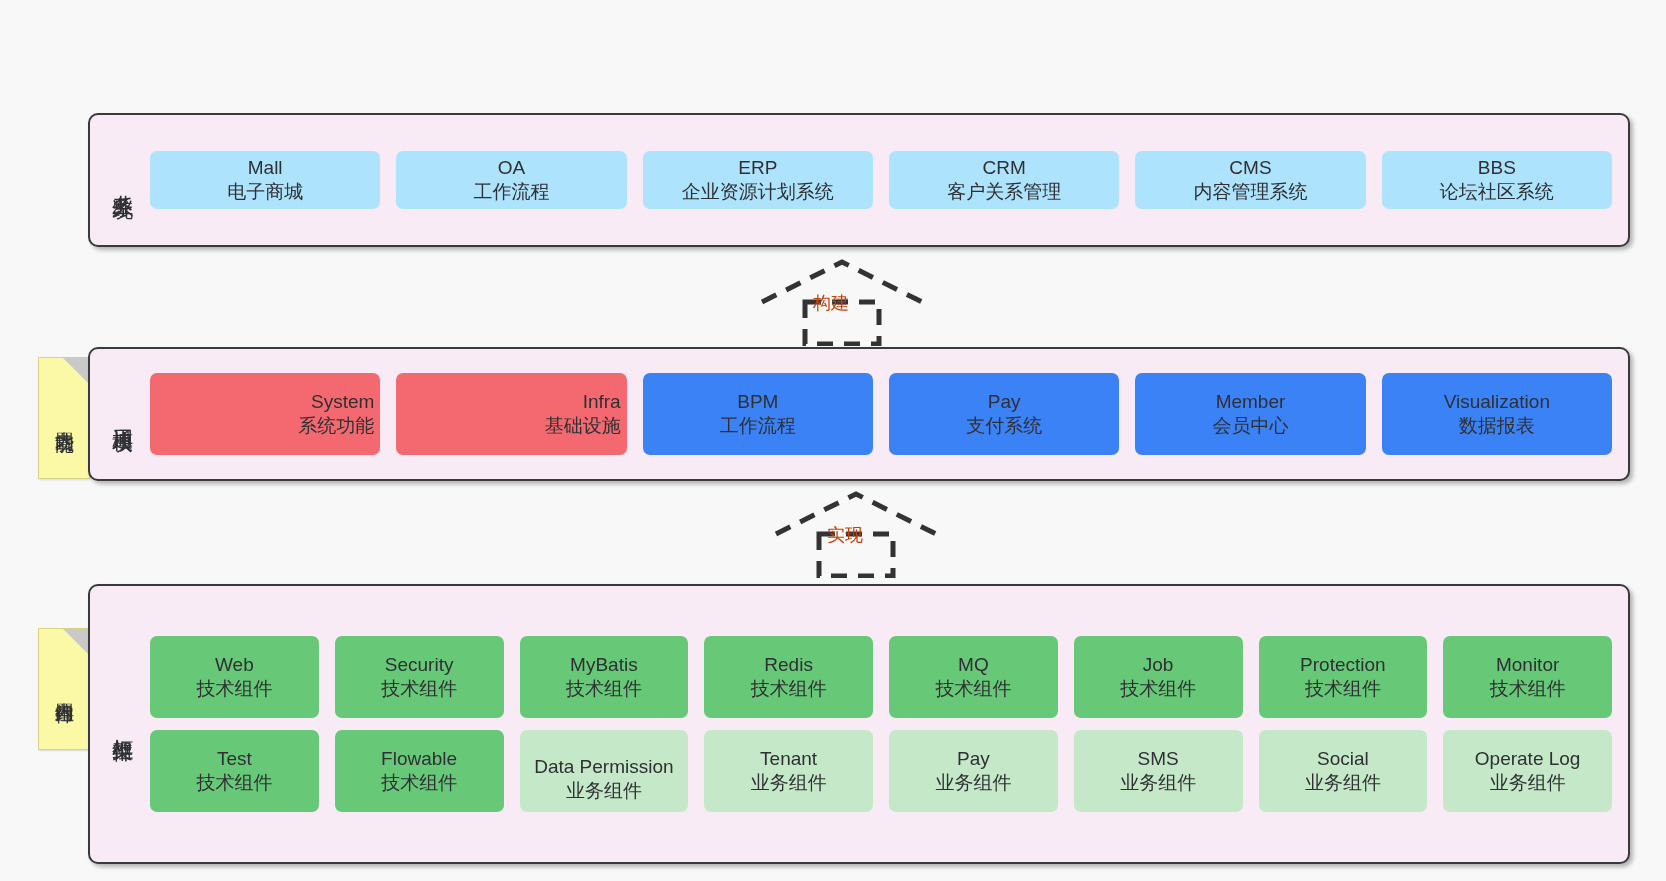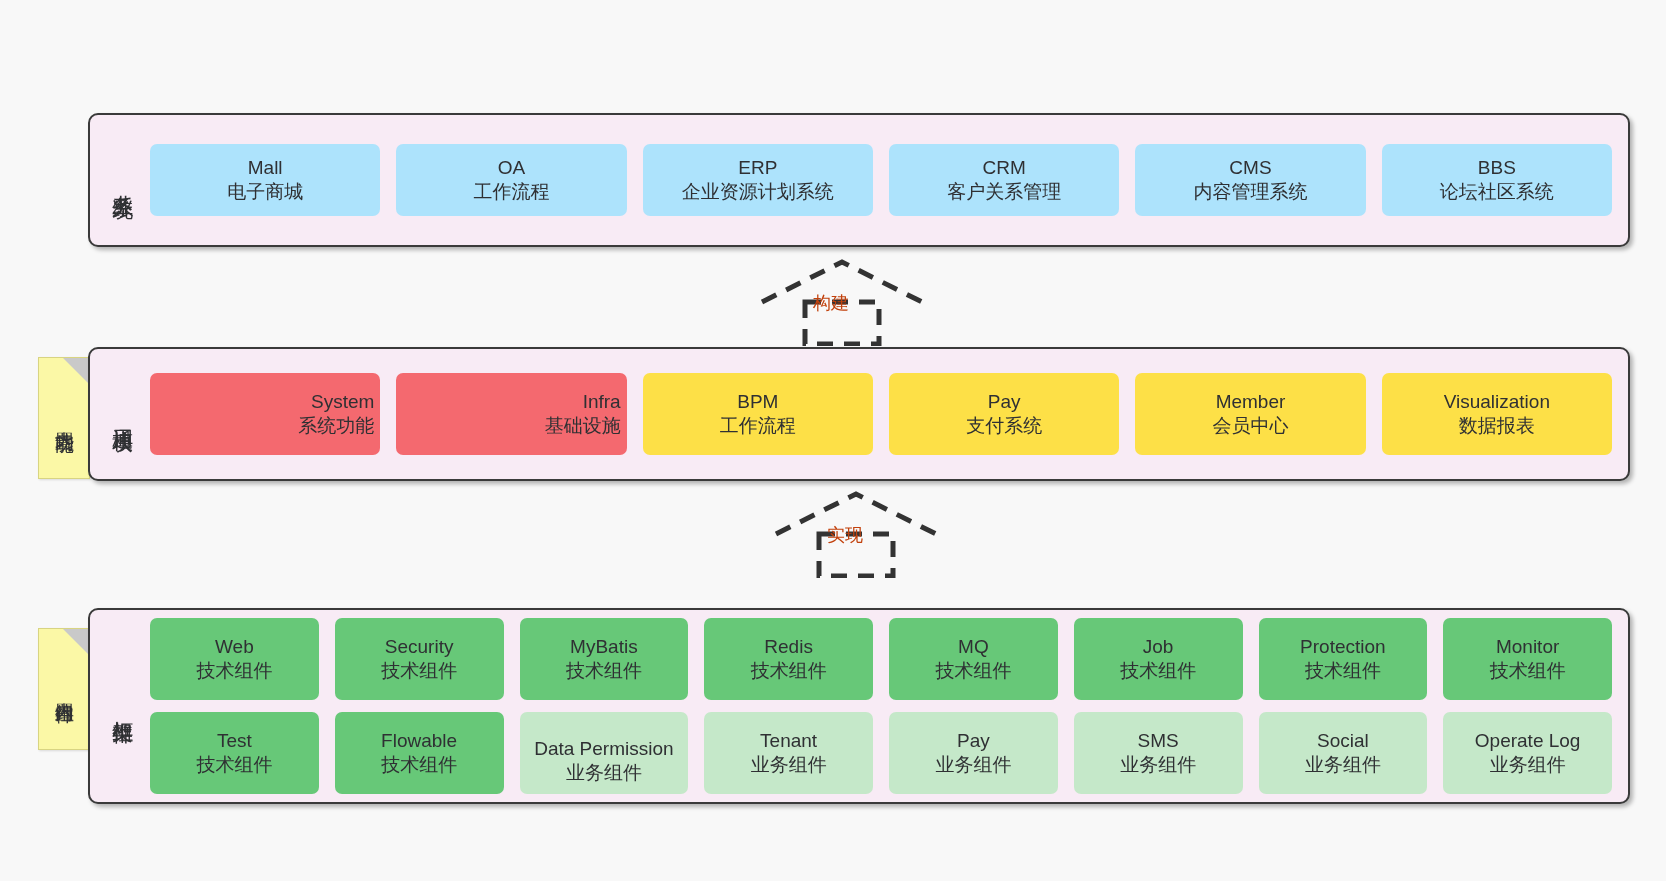--- a/index.html
+++ b/index.html
@@ -79,30 +79,30 @@
     box-sizing: border-box;
     padding: 4px 6px;
   }
   .cell .t-en { white-space: nowrap; }
   .cell .t-cn { white-space: nowrap; }
   .cell.wrap .t-en { white-space: normal; margin-top: 16px; }
 
   
   .c-blue        { background: #ade3fc; }
   .c-red         { background: #f4696f; align-items: flex-end; }
-  .c-pink        { background: #fde047; }
+  .c-pink        { background: #3b82f6; }
   .c-green       { background: #67c878; }
   .c-lightgreen  { background: #c5e8c9; }
 
   
   #layer-business  { left: 88px;  top: 113px; width: 1542px; height: 134px; }
   #layer-modules   { left: 88px;  top: 347px; width: 1542px; height: 134px; }
-  #layer-framework { left: 88px;  top: 608px; width: 1542px; height: 196px; }
-
-  #layer-business .cell  { height: 72px; }
+  #layer-framework { left: 88px;  top: 584px; width: 1542px; height: 280px; }
+
+  #layer-business .cell  { height: 58px; }
   #layer-modules .cell   { height: 82px; }
   #layer-framework .cell { height: 82px; }
 
   
   .note {
     position: absolute;
     box-sizing: border-box;
     background: #fbf8a6;
     border: 1px solid #d8d482;
     display: flex;

